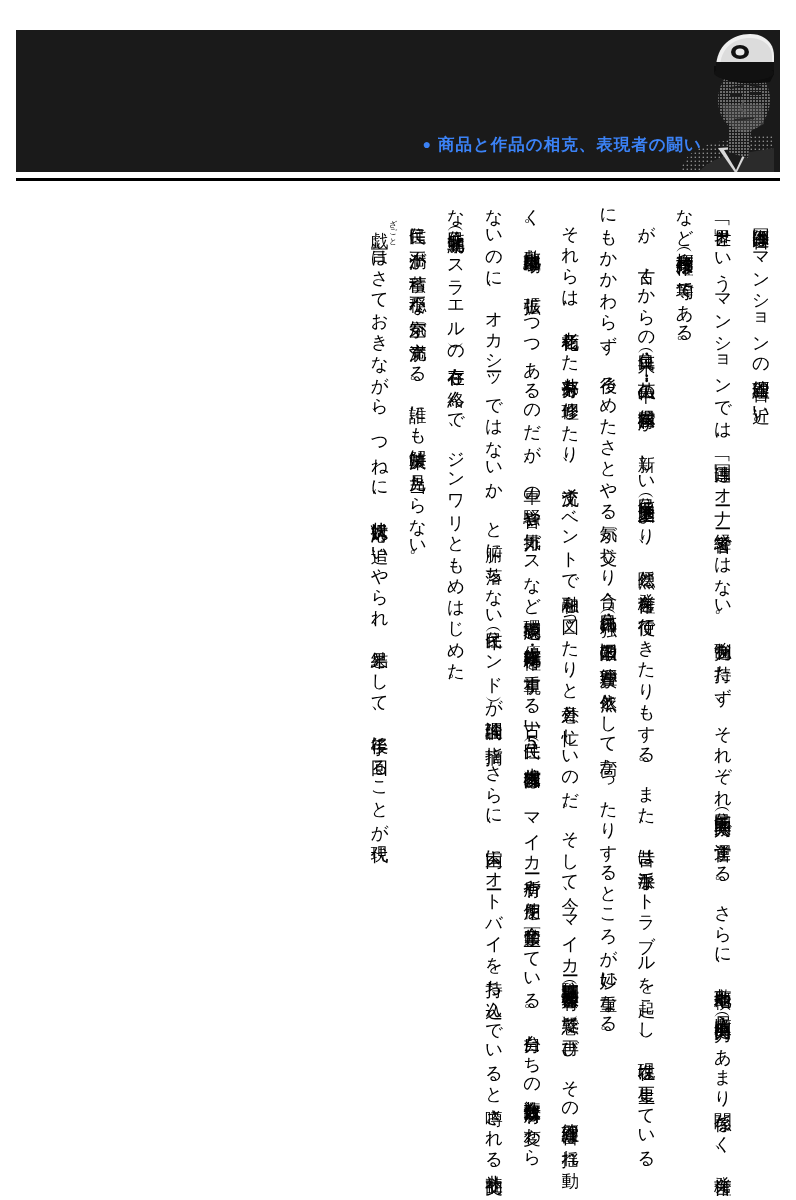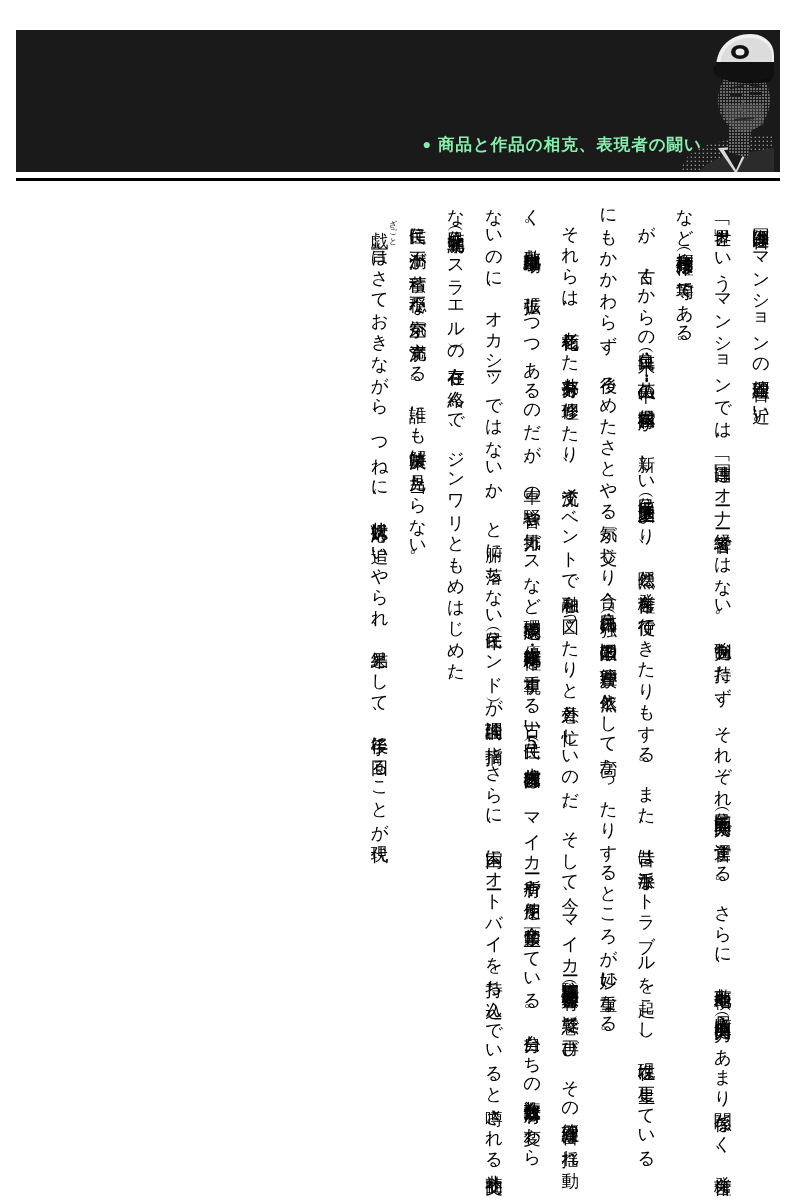--- a/index.html
+++ b/index.html
@@ -27,21 +27,21 @@
     top: 30px;
     width: 764px;
     height: 142px;
     background: #1a1a1a;
     overflow: hidden;
   }
   #header-title {
     position: absolute;
     right: 78px;
     top: 104px;
-    color: #86efac;
+    color: #3b82f6;
     font-size: 16.5px;
     font-weight: bold;
     letter-spacing: 1px;
     white-space: nowrap;
     font-family: Liberation Serif, serif;
   }
   #header-bullet {
     display: inline-block;
     margin-right: 6px;
     font-size: 14px;

